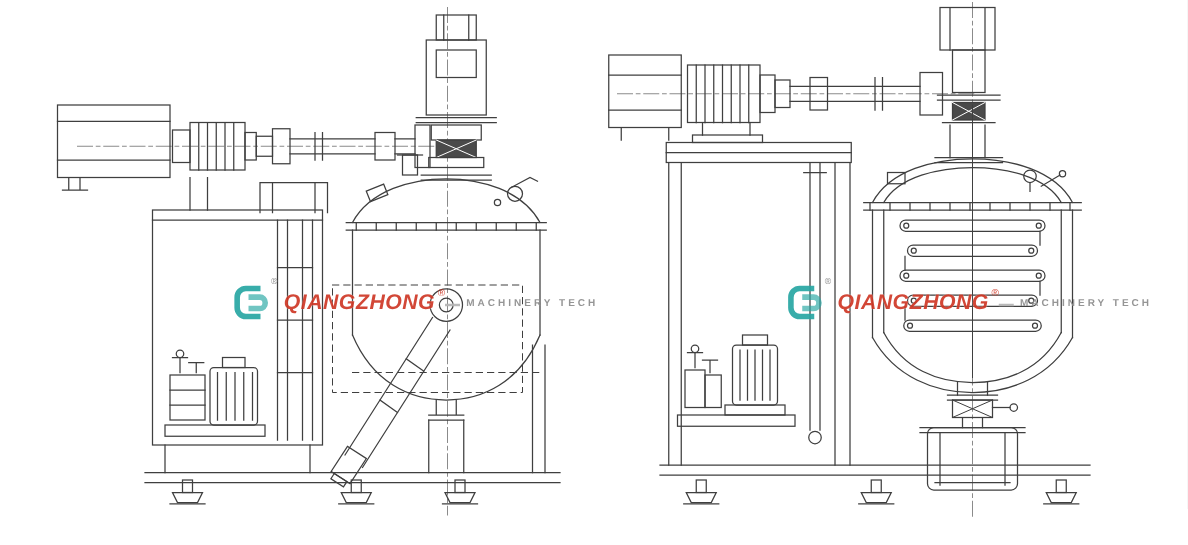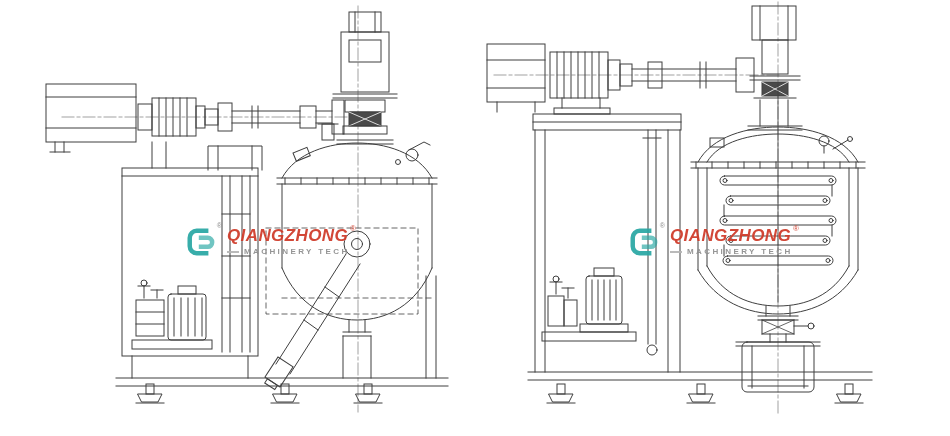--- a/index.html
+++ b/index.html
@@ -21,21 +21,21 @@
     align-items: center;
     gap: 7px;
     opacity: 0.93;
     pointer-events: none;
   }
   .wm-icon { position: relative; width: 34px; height: 32px; }
   .wm-reg-icon {
     position: absolute; top: -4px; right: -2px;
     font-size: 7px; color: #888;
   }
-  .wm-text { display: flex; flex-direction: column; line-height: 1.05; }
+  .wm-text { display: flex; line-height: 1.05; }
   .wm-brand-row { display: flex; align-items: flex-start; }
   .wm-brand {
     font-weight: bold;
     font-style: italic;
     font-size: 17px;
     letter-spacing: 0.4px;
     color: #cf3a28;
     text-shadow: 0 0 1px rgba(255,255,255,0.8);
     white-space: nowrap;
   }

